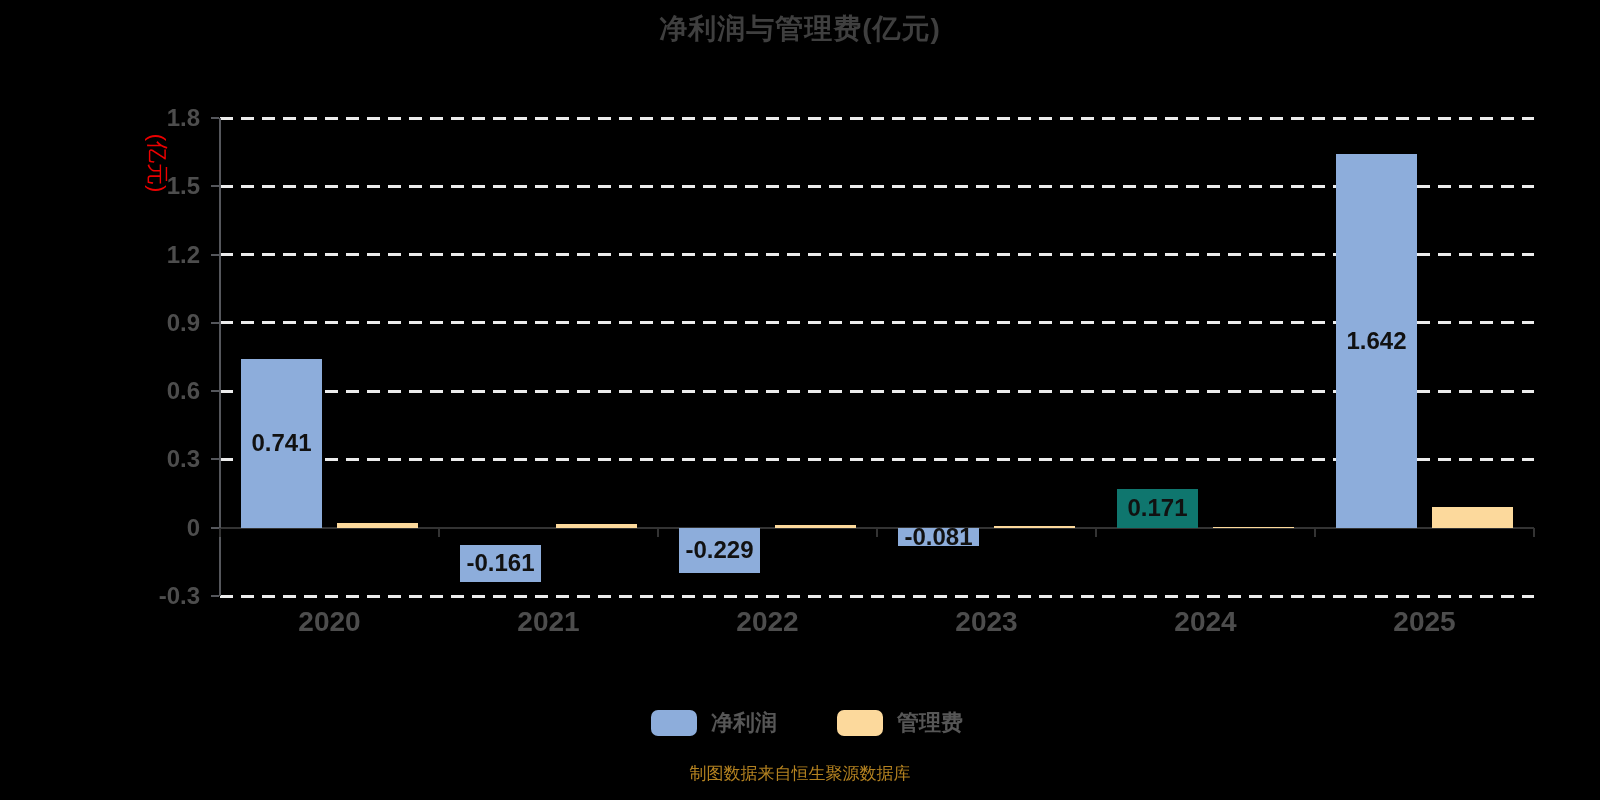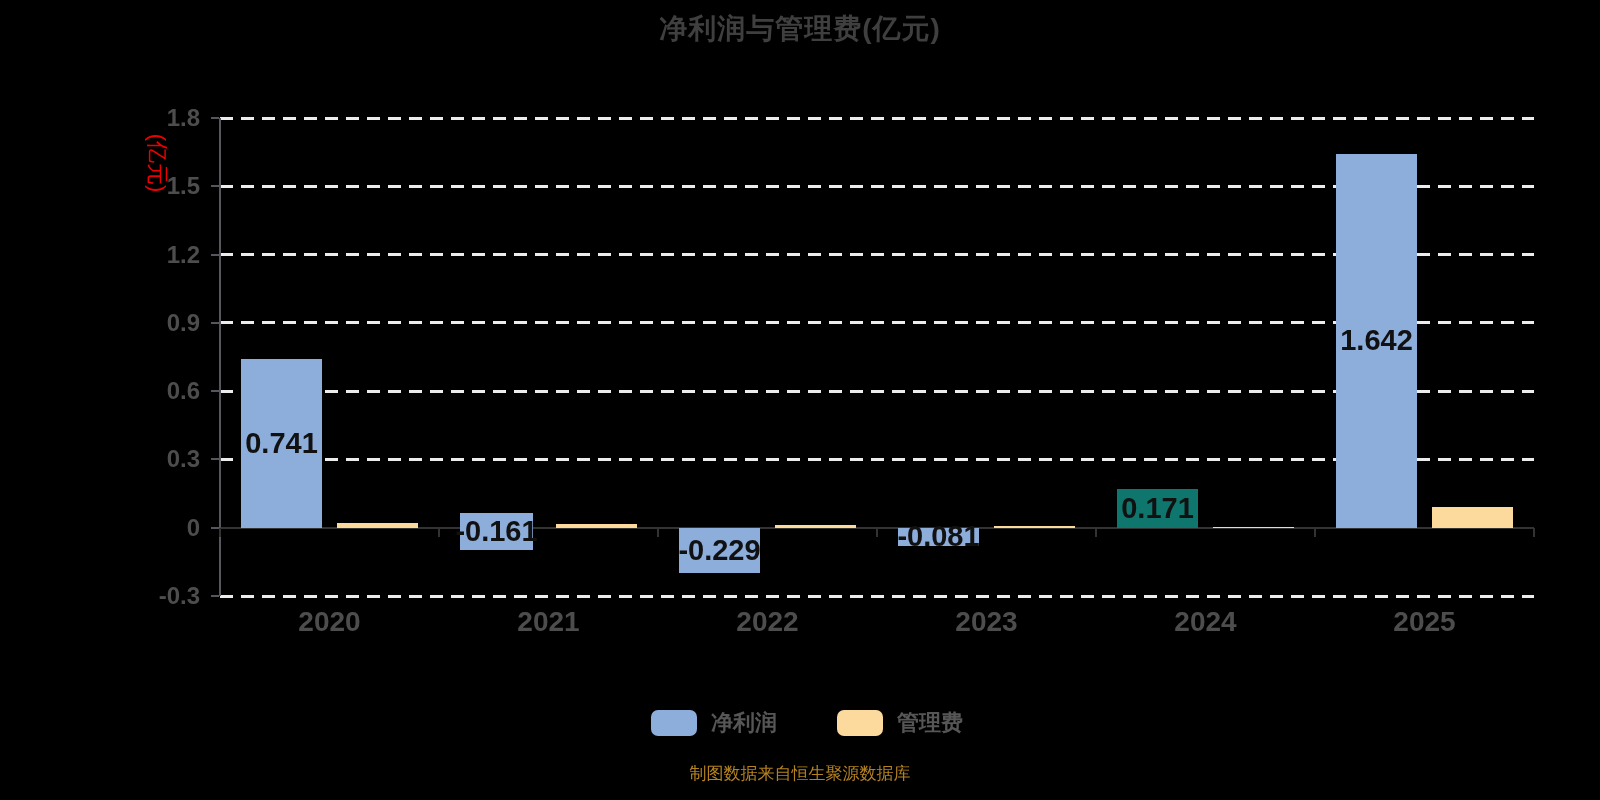--- a/index.html
+++ b/index.html
@@ -42,21 +42,21 @@
   .x-label {
     position:absolute; top:488px; transform:translateX(-50%);
     font-size:28px; color:#4D4D4D;
   }
 
   .bar {
     position:absolute;
     display:flex; align-items:center; justify-content:center;
     overflow:visible;
   }
-  .bar-label { font-size:29px; color:#111111; white-space:nowrap; }
+  .bar-label { font-size:24px; color:#111111; white-space:nowrap; }
 
   .legend {
     position:absolute; top:708px; left:0; width:100%;
     display:flex; justify-content:center; align-items:center; gap:60px;padding-left:14px;
   }
   .legend-item { display:flex; align-items:center; gap:14px; cursor:pointer; }
   .legend-swatch { width:46px; height:26px; border-radius:7px; }
   .legend-label { font-size:22px; color:#565656; font-weight:bold; }
 
   .source-note {
@@ -102,21 +102,21 @@
       <div class="x-tick" style="left: -1px; top: 409.714px;"></div>
       <div class="x-tick" style="left: 218px; top: 409.714px;"></div>
       <div class="x-tick" style="left: 437px; top: 409.714px;"></div>
       <div class="x-tick" style="left: 656px; top: 409.714px;"></div>
       <div class="x-tick" style="left: 875px; top: 409.714px;"></div>
       <div class="x-tick" style="left: 1094px; top: 409.714px;"></div>
       <div class="x-tick" style="left: 1313px; top: 409.714px;"></div>
       <div class="bar" style="left: 21px; width: 81px; top: 241.049px; height: 168.666px; background: rgb(141, 173, 219);">
         <span class="bar-label">0.741</span>
       </div>
-      <div class="bar" style="left: 240px; width: 73px; top: 395px; height: 36.6467px; background: rgb(141, 173, 219);">
+      <div class="bar" style="left: 240px; width: 81px; top: 427px; height: 36.6467px; background: rgb(141, 173, 219);">
         <span class="bar-label">-0.161</span>
       </div>
       <div class="bar" style="left: 459px; width: 81px; top: 409.714px; height: 45px; background: rgb(141, 173, 219);">
         <span class="bar-label">-0.229</span>
       </div>
       <div class="bar" style="left: 678px; width: 81px; top: 409.714px; height: 18.4371px; background: rgb(141, 173, 219);">
         <span class="bar-label">-0.081</span>
       </div>
       <div class="bar" style="left: 897px; width: 81px; top: 370.791px; height: 38.9229px; background: #0f766e;">
         <span class="bar-label">0.171</span>

